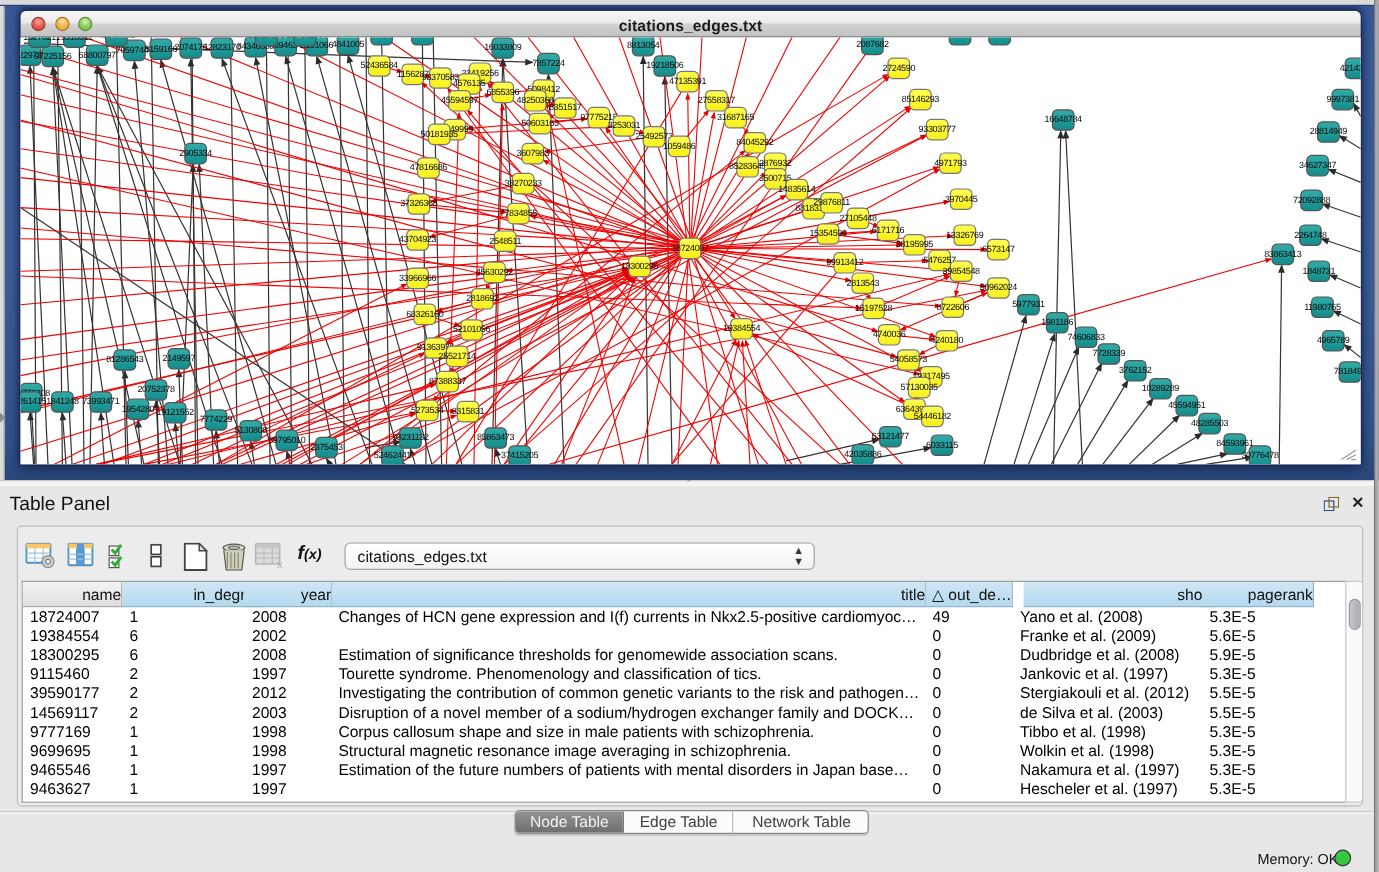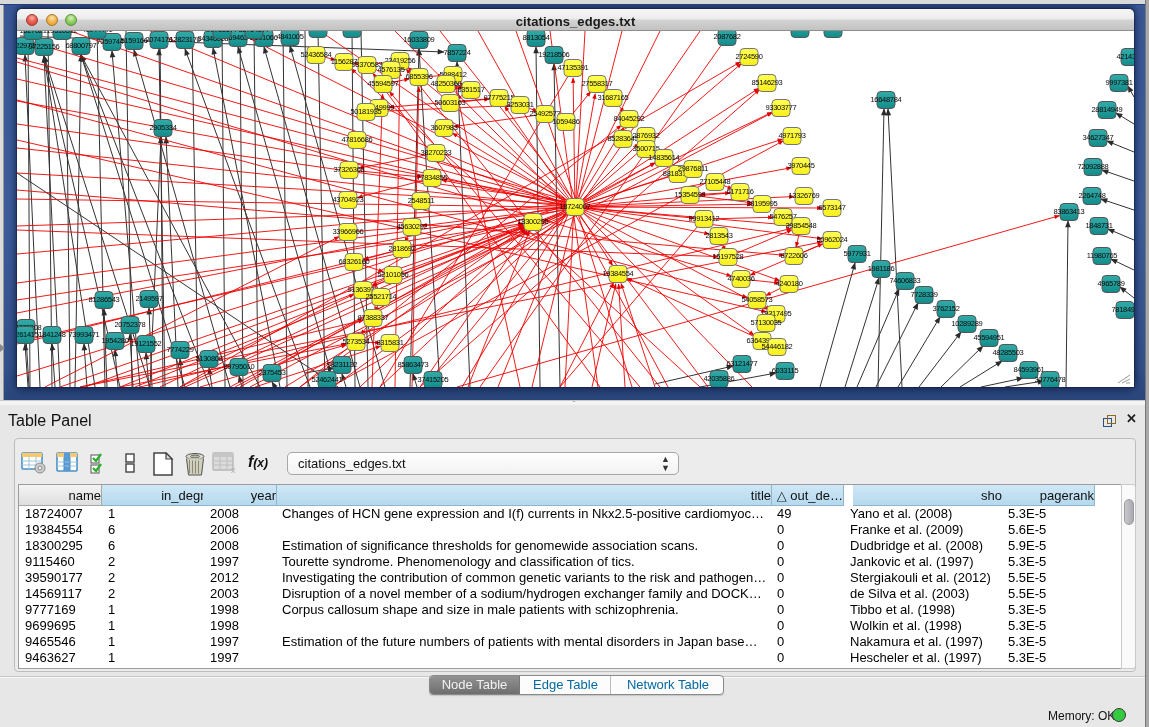--- a/index.html
+++ b/index.html
@@ -37,21 +37,21 @@
 #th6{left:983px;width:93px}
 #tbody{position:absolute;left:0;top:21px;width:1102px}
 .tr{position:relative;height:16px;font-size:13px;color:#000;white-space:nowrap}
 .tr div{position:absolute;top:0;height:16px;line-height:15px;overflow:hidden}
 .c0{left:6px;width:76px}.c1{left:89px;width:94px}.c2{left:191px;width:66px}
 .c3{left:263px;width:489px}.c4{left:758px;width:66px}.c5{left:831px;width:151px}.c6{left:989px;width:86px}
 #vscroll{position:absolute;left:1106px;top:45px;width:15px;height:185px;background:#fafafa;border:1px solid #c9c9c9;border-radius:0 3px 3px 0}
 #vthumb{position:absolute;left:1.5px;top:14px;width:10px;height:26px;background:linear-gradient(90deg,#c9c9cc,#a9a9af);border:1px solid #9a9aa0;border-radius:6px}
 #tabline{position:absolute;left:0;top:271px;width:1149px;height:2px;border-top:1px solid #c6c6c6;border-bottom:1px solid #f8f8f8}
 #tabs{position:absolute;left:429px;top:270px;width:295px;height:20px;border:1px solid #8a8a8a;border-radius:4px;background:#fcfcfc;box-shadow:0 1px 1px rgba(0,0,0,.15)}
-.tab{position:absolute;top:0;height:18px;font-size:13px;line-height:18px;text-align:center;color:#0369a1}
+.tab{position:absolute;top:0;height:18px;font-size:13px;line-height:18px;text-align:center;color:#404040}
 #tab0{left:0;width:90px;background:linear-gradient(180deg,#939393,#6e6e6e);color:#f2f2f2;border-radius:3px 0 0 3px;border-right:1px solid #777}
 #tab1{left:91px;width:90px;border-right:1px solid #bbb}
 #tab2{left:182px;width:112px}
 #mem{position:absolute;left:1048px;top:304px;font-size:12px;color:#111}
 #memdot{position:absolute;left:1112px;top:303px;width:14px;height:14px;border-radius:50%;background:#35c93f;border:1px solid #3a3a3a}
 svg text{user-select:none}
 </style></head>
 <body>
 <div id="desktop">
   <div id="win">
@@ -979,21 +979,21 @@
             <div class="c1">1</div>
             <div class="c2">2008</div>
             <div class="c3">Changes of HCN gene expression and I(f) currents in Nkx2.5-positive cardiomyoc…</div>
             <div class="c4">49</div>
             <div class="c5">Yano et al. (2008)</div>
             <div class="c6">5.3E-5</div>
           </div>
 <div class="tr">
             <div class="c0">19384554</div>
             <div class="c1">6</div>
-            <div class="c2">2006</div>
+            <div class="c2">2002</div>
             <div class="c4">0</div>
             <div class="c5">Franke et al. (2009)</div>
             <div class="c6">5.6E-5</div>
           </div>
 <div class="tr">
             <div class="c0">18300295</div>
             <div class="c1">6</div>
             <div class="c2">2008</div>
             <div class="c3">Estimation of significance thresholds for genomewide association scans.</div>
             <div class="c4">0</div>
@@ -1033,20 +1033,21 @@
             <div class="c2">1998</div>
             <div class="c3">Corpus callosum shape and size in male patients with schizophrenia.</div>
             <div class="c4">0</div>
             <div class="c5">Tibbo et al. (1998)</div>
             <div class="c6">5.3E-5</div>
           </div>
 <div class="tr">
             <div class="c0">9699695</div>
             <div class="c1">1</div>
             <div class="c2">1998</div>
+            <div class="c3">Structural magnetic resonance image averaging in schizophrenia.</div>
             <div class="c4">0</div>
             <div class="c5">Wolkin et al. (1998)</div>
             <div class="c6">5.3E-5</div>
           </div>
 <div class="tr">
             <div class="c0">9465546</div>
             <div class="c1">1</div>
             <div class="c2">1997</div>
             <div class="c3">Estimation of the future numbers of patients with mental disorders in Japan base…</div>
             <div class="c4">0</div>

